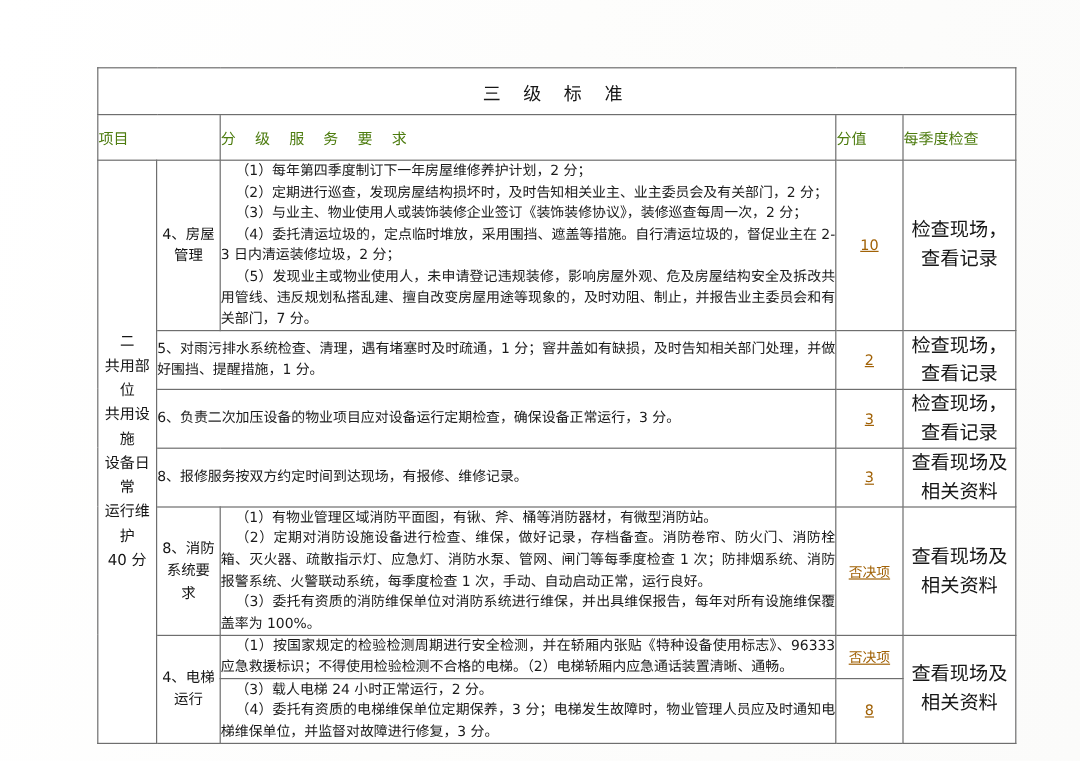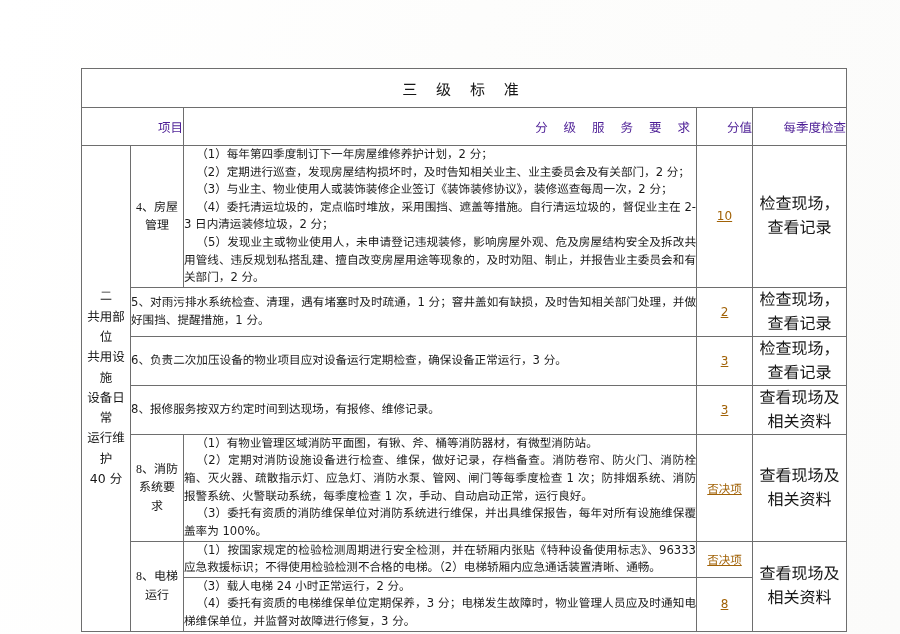--- a/index.html
+++ b/index.html
@@ -20,21 +20,21 @@
   
   .scan-cast {
     position: absolute;
     inset: 0;
     background: linear-gradient(105deg, #ffffff 0%, #fdfdfc 45%, #fbfbfa 100%);
     pointer-events: none;
   }
 
   .page {
     position: absolute;
-    left: 0; top: 12px;
+    left: 0; top: 0;
     width: 900px;
     height: 603px;
   }
 
   .doc-table {
     position: absolute;
     left: 81px;
     top: 56px;
     width: 765px;
     border-collapse: collapse;
@@ -53,25 +53,25 @@
   .title-cell {
     text-align: center;
     height: 38px;
     font-size: 15px;
     letter-spacing: 7px;
     font-weight: bold;
     color: #161616;
   }
 
   .hdr {
-    text-align: right;
+    text-align: left;
     height: 37px;
     font-size: 12.5px;
     font-weight: bold;
-    color: #4c1d95;
+    color: #4d7c0f;
   }
   .hdr.wide {
     letter-spacing: 6px;
   }
 
   .cat-cell {
     text-align: center;
     font-size: 12.5px;
     line-height: 1.62;
     color: #161616;
@@ -82,21 +82,20 @@
     font-size: 12px;
     letter-spacing: 0;
   }
 
   .sub-cell {
     text-align: center;
     font-size: 12px;
     line-height: 1.55;
     color: #161616;
     padding: 2px 3px;
-    font-family: Liberation Serif, serif;
   }
 
   .req-cell {
     font-size: 11.6px;
     line-height: 1.52;
     color: #1a1a1a;
     padding: 5px 7px 6px 7px;
     text-align: justify;
     text-justify: inter-ideograph;
     margin-top: 12px;
@@ -178,21 +177,21 @@
         </td>
         <td class="sub-cell">
           <span>4、房屋</span><br>
           <span>管理</span>
         </td>
         <td class="req-cell">
           <p class="ind">（1）每年第四季度制订下一年房屋维修养护计划，2 分；</p>
           <p class="ind">（2）定期进行巡查，发现房屋结构损坏时，及时告知相关业主、业主委员会及有关部门，2 分；</p>
           <p class="ind">（3）与业主、物业使用人或装饰装修企业签订《装饰装修协议》，装修巡查每周一次，2 分；</p>
           <p class="ind">（4）委托清运垃圾的，定点临时堆放，采用围挡、遮盖等措施。自行清运垃圾的，督促业主在 2-3 日内清运装修垃圾，2 分；</p>
-          <p class="ind">（5）发现业主或物业使用人，未申请登记违规装修，影响房屋外观、危及房屋结构安全及拆改共用管线、违反规划私搭乱建、擅自改变房屋用途等现象的，及时劝阻、制止，并报告业主委员会和有关部门，2 分。</p>
+          <p class="ind">（5）发现业主或物业使用人，未申请登记违规装修，影响房屋外观、危及房屋结构安全及拆改共用管线、违反规划私搭乱建、擅自改变房屋用途等现象的，及时劝阻、制止，并报告业主委员会和有关部门，7 分。</p>
         </td>
         <td class="score-cell">10</td>
         <td class="method-cell">检查现场，查看记录</td>
       </tr>
 
       <tr>
         <td class="req-cell" colspan="2">
           <p>5、对雨污排水系统检查、清理，遇有堵塞时及时疏通，1 分；窨井盖如有缺损，及时告知相关部门处理，并做好围挡、提醒措施，1 分。</p>
         </td>
         <td class="score-cell">2</td>
@@ -225,21 +224,21 @@
           <p class="ind">（1）有物业管理区域消防平面图，有锹、斧、桶等消防器材，有微型消防站。</p>
           <p class="ind">（2）定期对消防设施设备进行检查、维保，做好记录，存档备查。消防卷帘、防火门、消防栓箱、灭火器、疏散指示灯、应急灯、消防水泵、管网、闸门等每季度检查 1 次；防排烟系统、消防报警系统、火警联动系统，每季度检查 1 次，手动、自动启动正常，运行良好。</p>
           <p class="ind">（3）委托有资质的消防维保单位对消防系统进行维保，并出具维保报告，每年对所有设施维保覆盖率为 100%。</p>
         </td>
         <td class="score-cell veto">否决项</td>
         <td class="method-cell">查看现场及相关资料</td>
       </tr>
 
       <tr>
         <td class="sub-cell" rowspan="2">
-          <span>8、电梯</span><br>
+          <span>4、电梯</span><br>
           <span>运行</span>
         </td>
         <td class="req-cell">
           <p class="ind">（1）按国家规定的检验检测周期进行安全检测，并在轿厢内张贴《特种设备使用标志》、96333 应急救援标识；不得使用检验检测不合格的电梯。（2）电梯轿厢内应急通话装置清晰、通畅。</p>
         </td>
         <td class="score-cell veto">否决项</td>
         <td class="method-cell" rowspan="2">查看现场及相关资料</td>
       </tr>
 
       <tr>

